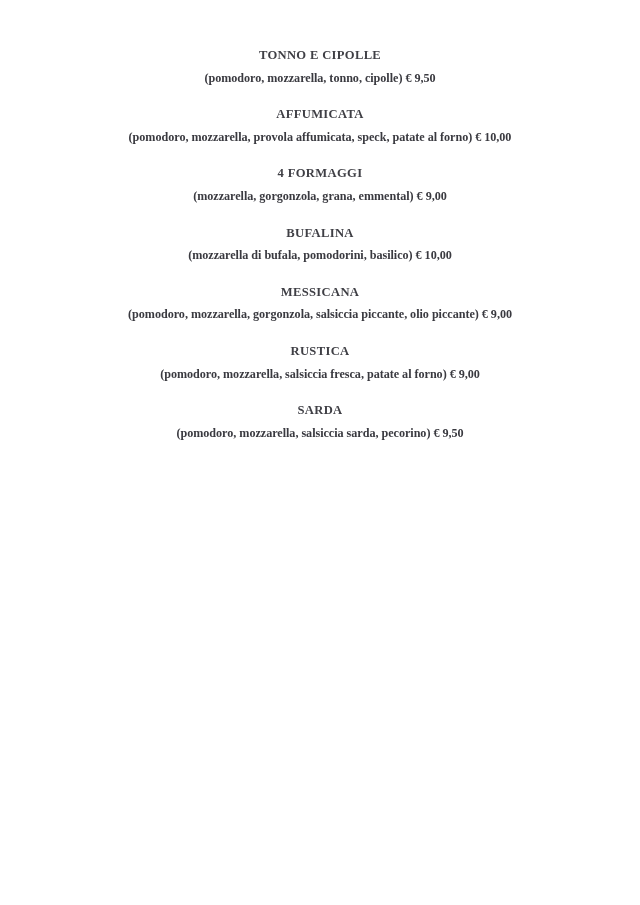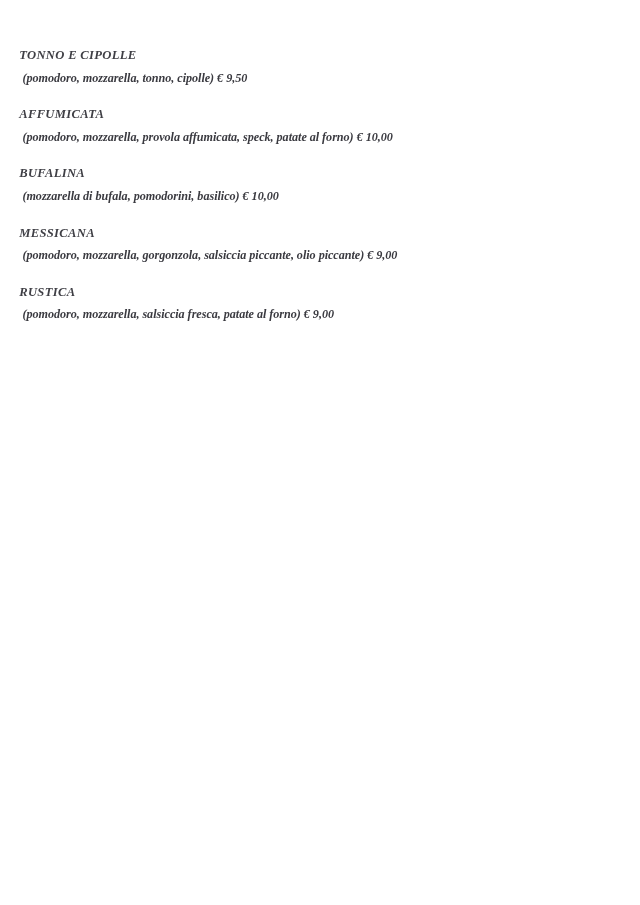--- a/index.html
+++ b/index.html
@@ -28,23 +28,22 @@
 
   .menu-list {
     width: 100%;
     display: flex;
     flex-direction: column;
     align-items: center;
   }
 
   .menu-item {
     width: 100%;
-    text-align: left;
+    text-align: center;
     margin-bottom: 20.6px;
-    font-style: italic;
   }
 
   .item-name {
     display: block;
     font-family: "Liberation Serif", "DejaVu Serif", serif;
     font-weight: bold;
     font-size: 13.4px;
     letter-spacing: 0.35px;
     line-height: 16px;
     color: #3f3f45;
@@ -76,35 +75,43 @@
     <span class="item-name">TONNO E CIPOLLE</span>
     <span class="item-desc">(pomodoro, mozzarella, tonno, cipolle) € 9,50</span>
   </div>
 
   <div class="menu-item">
     <span class="item-name">AFFUMICATA</span>
     <span class="item-desc">(pomodoro, mozzarella, provola affumicata, speck, patate al forno) € 10,00</span>
   </div>
 
 
+  <div class="menu-item">
+    <span class="item-name">4 FORMAGGI</span>
+    <span class="item-desc">(mozzarella, gorgonzola, grana, emmental) € 9,00</span>
+  </div>
 
 
 
   <div class="menu-item">
     <span class="item-name">BUFALINA</span>
     <span class="item-desc">(mozzarella di bufala, pomodorini, basilico) € 10,00</span>
   </div>
 
   <div class="menu-item">
     <span class="item-name">MESSICANA</span>
     <span class="item-desc">(pomodoro, mozzarella, gorgonzola, salsiccia piccante, olio piccante) € 9,00</span>
   </div>
 
   <div class="menu-item">
     <span class="item-name">RUSTICA</span>
     <span class="item-desc">(pomodoro, mozzarella, salsiccia fresca, patate al forno) € 9,00</span>
   </div>
 
 
+  <div class="menu-item">
+    <span class="item-name">SARDA</span>
+    <span class="item-desc">(pomodoro, mozzarella, salsiccia sarda, pecorino) € 9,50</span>
+  </div>
 
 
 </div>
 </div>
 
 </body></html>

